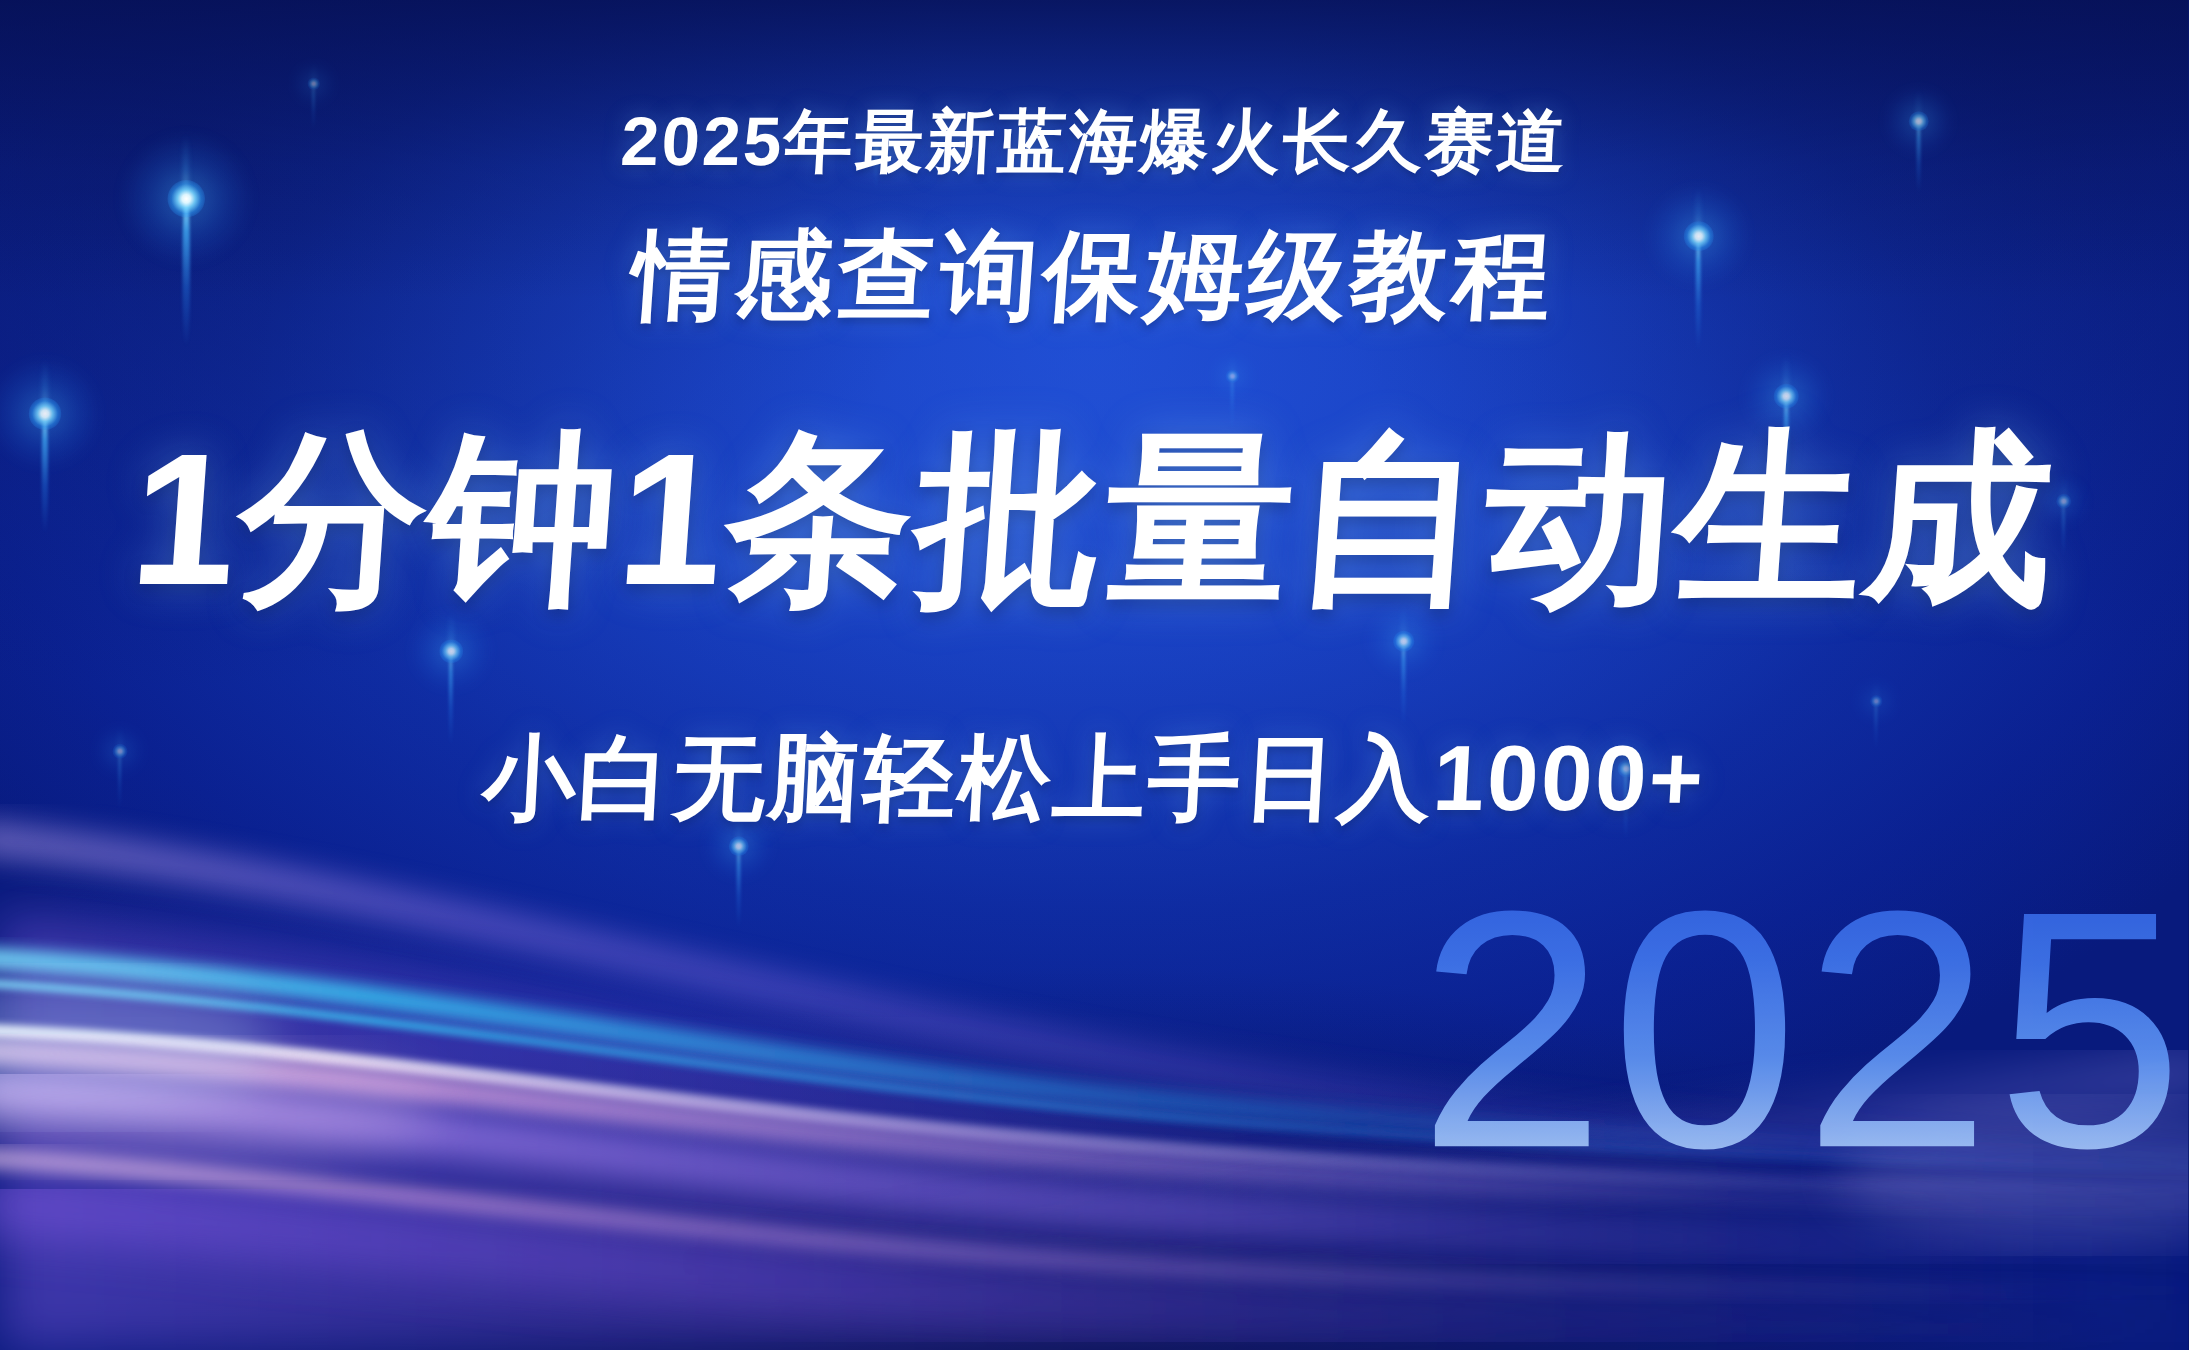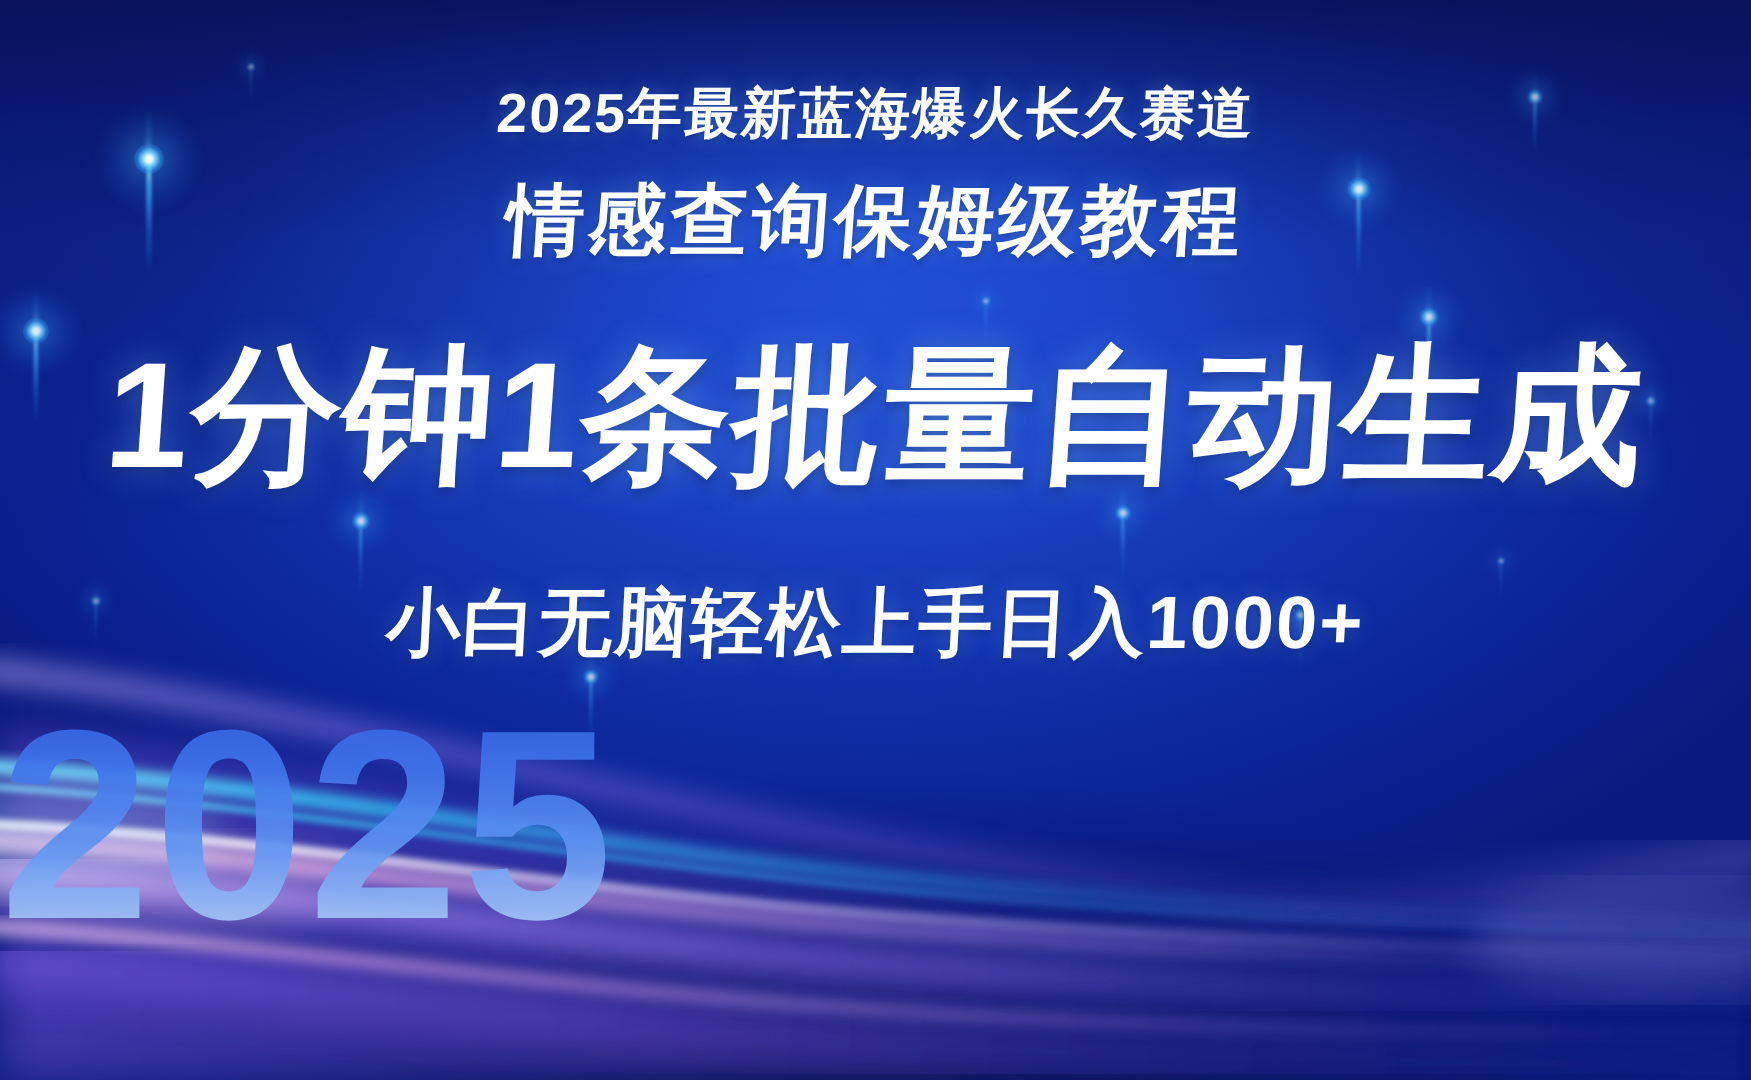--- a/index.html
+++ b/index.html
@@ -101,24 +101,24 @@
     pointer-events: none;
   }
   .ribbons svg { display:block; width:100%; height:100%; }
 
   
   .year-watermark {
     position: absolute;
     left: 0;
     right: 0;
     top: 690px;
-    text-align: left;
+    text-align: right;
     font-family: "Liberation Sans", "DejaVu Sans", sans-serif;
     font-size: 270px;
-    font-weight: 700;
+    font-weight: 400;
     letter-spacing: 4px;
     line-height: 1;
     background: linear-gradient(to bottom, #2f5fe0 0%, #3f74ea 28%, #5f94f2 58%, #9fc2f7 84%, #cfe0fb 100%);
     -webkit-background-clip: text;
     background-clip: text;
     color: transparent;
     -webkit-text-fill-color: transparent;
     opacity: 0.92;
     pointer-events: none;
     user-select: none;

